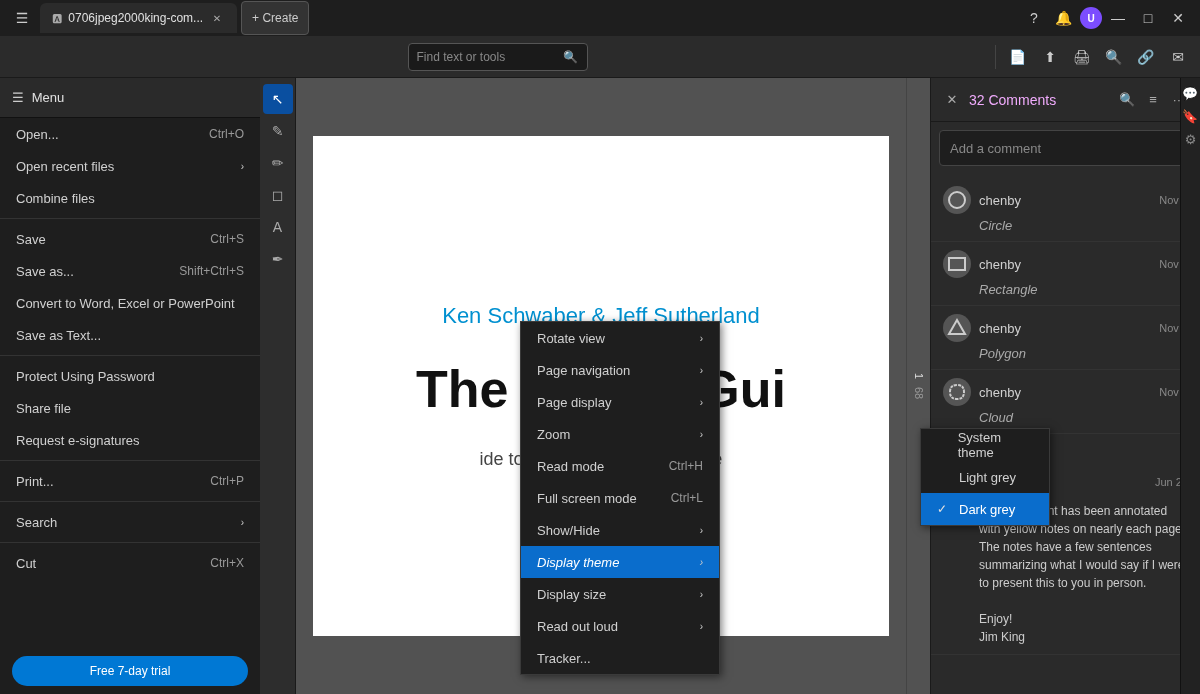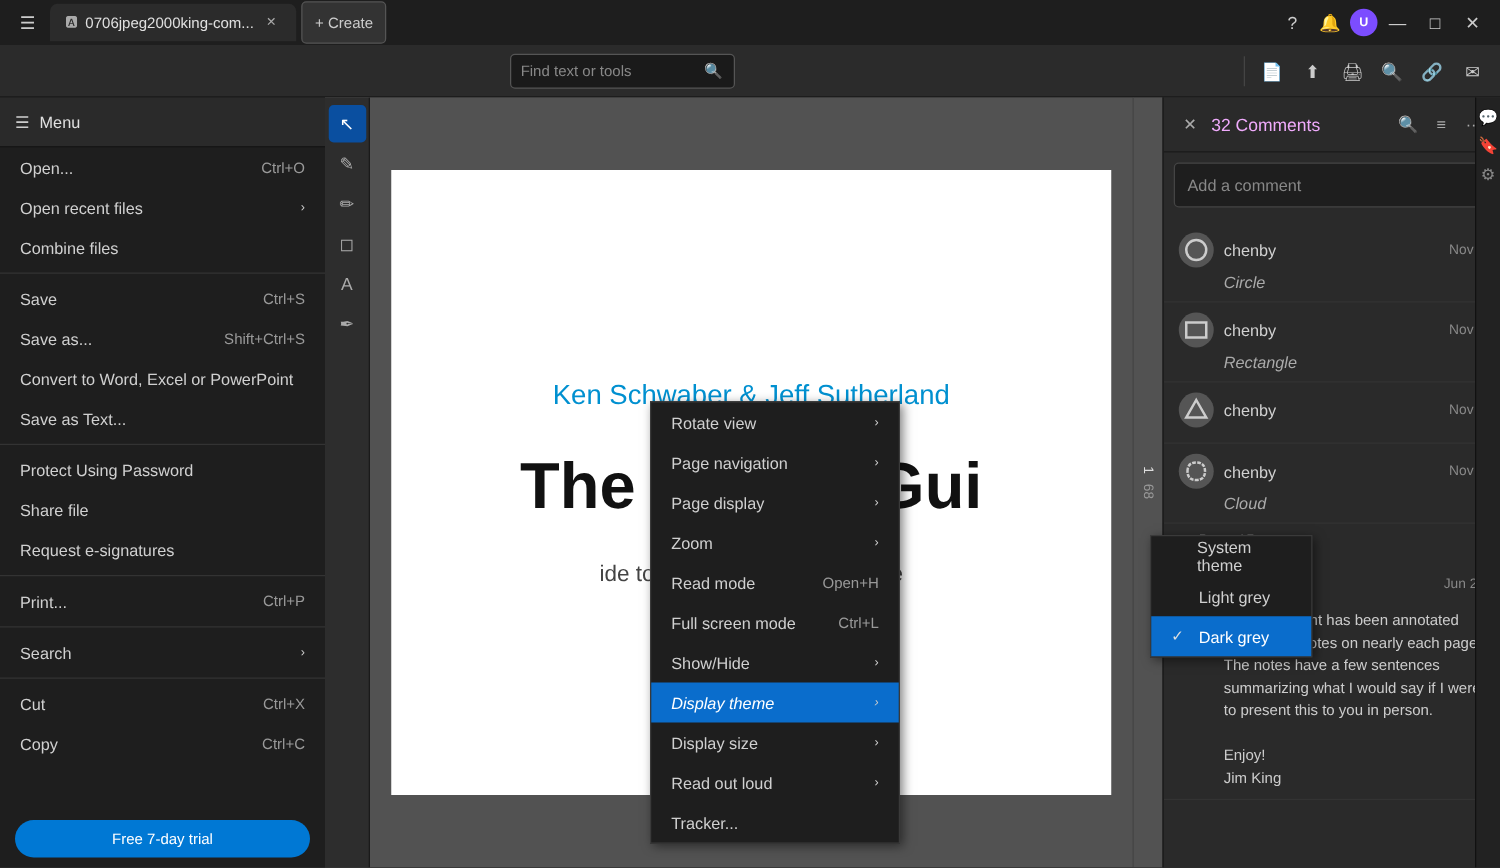--- a/index.html
+++ b/index.html
@@ -185,24 +185,20 @@
       <div class="menu-item">
         <span class="menu-item-label">Search</span>
         <span class="menu-item-arrow">›</span>
       </div>
       <div class="menu-separator"></div>
       <div class="menu-item">
         <span class="menu-item-label">Cut</span>
         <span class="menu-item-shortcut">Ctrl+X</span>
       </div>
       <div class="menu-item">
-        <span class="menu-item-label">Copy</span>
-        <span class="menu-item-shortcut">Ctrl+C</span>
-      </div>
-      <div class="menu-item">
         
         
       </div>
 
     </div>
     <div class="free-trial-btn">
       <span>Free 7-day trial</span>
     </div>
   </div>
 
@@ -219,21 +215,21 @@
       <div class="submenu-item">
         <span class="submenu-item-label">Page display</span>
         <span class="submenu-item-arrow">›</span>
       </div>
       <div class="submenu-item">
         <span class="submenu-item-label">Zoom</span>
         <span class="submenu-item-arrow">›</span>
       </div>
       <div class="submenu-item">
         <span class="submenu-item-label">Read mode</span>
-        <span class="submenu-item-shortcut">Open+H</span>
+        <span class="submenu-item-shortcut">Ctrl+H</span>
       </div>
       <div class="submenu-item">
         <span class="submenu-item-label">Full screen mode</span>
         <span class="submenu-item-shortcut">Ctrl+L</span>
       </div>
       <div class="submenu-item">
         <span class="submenu-item-label">Show/Hide</span>
         <span class="submenu-item-arrow">›</span>
       </div>
       <div class="submenu-item active">
@@ -341,20 +337,21 @@
       <div class="comment-item">
         <div class="comment-user-row">
           <div class="comment-avatar">
             <svg width="22" height="22" viewBox="0 0 22 22">
                 <polygon points="11,3 19,17 3,17" fill="none" stroke="#ccc" stroke-width="2"></polygon>
               </svg>
           </div>
           <span class="comment-username">chenby</span>
           <span class="comment-date">Nov 3</span>
         </div>
+        <div class="comment-text">Polygon</div>
       </div>
       <div class="comment-item">
         <div class="comment-user-row">
           <div class="comment-avatar">
             <svg width="22" height="22" viewBox="0 0 22 22">
                 <path d="M4,11 Q4,4 11,4 Q18,4 18,11 Q18,18 11,18 Q4,18 4,11" fill="none" stroke="#ccc" stroke-width="2" stroke-dasharray="3,1"></path>
               </svg>
           </div>
           <span class="comment-username">chenby</span>
           <span class="comment-date">Nov 3</span>

